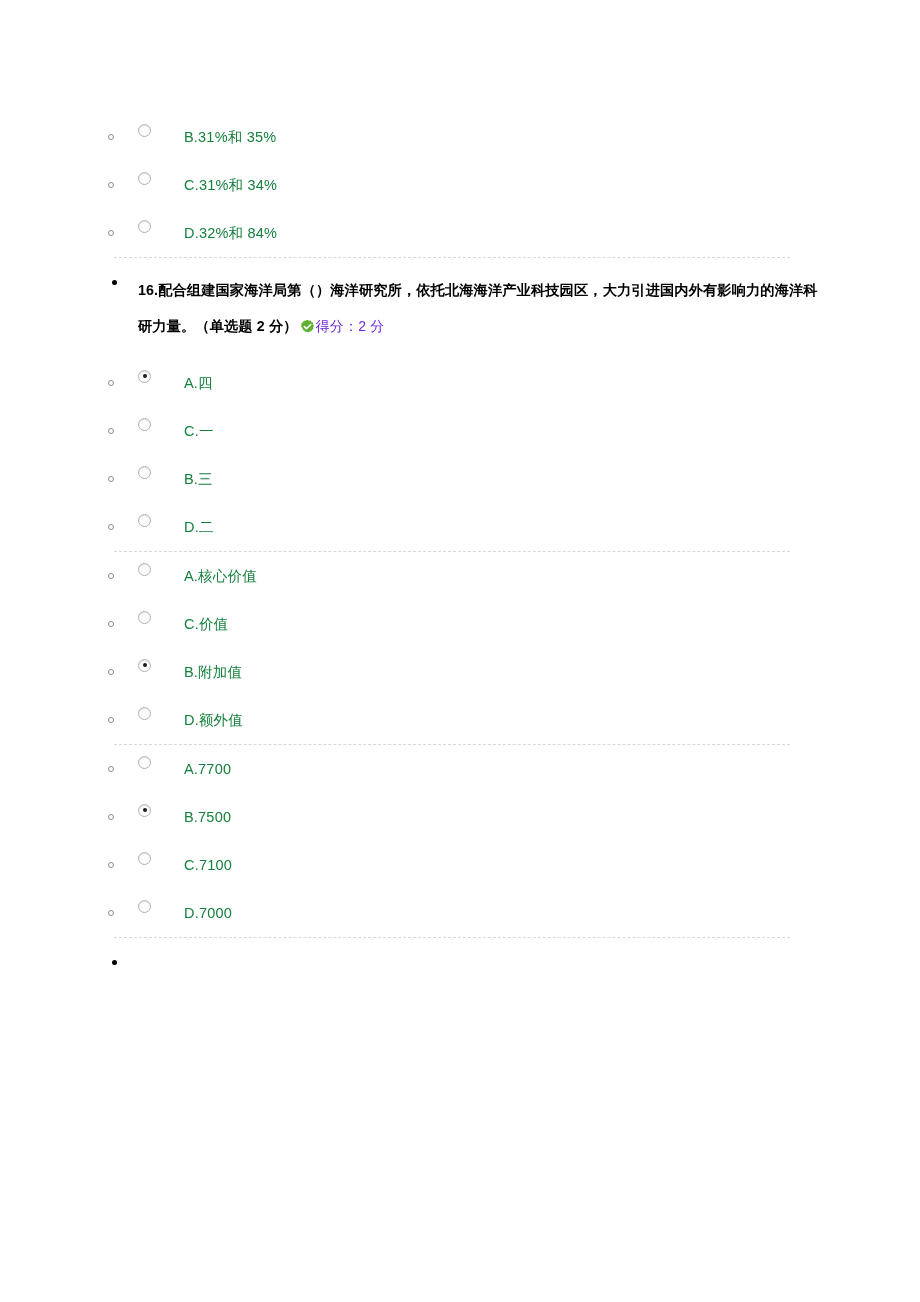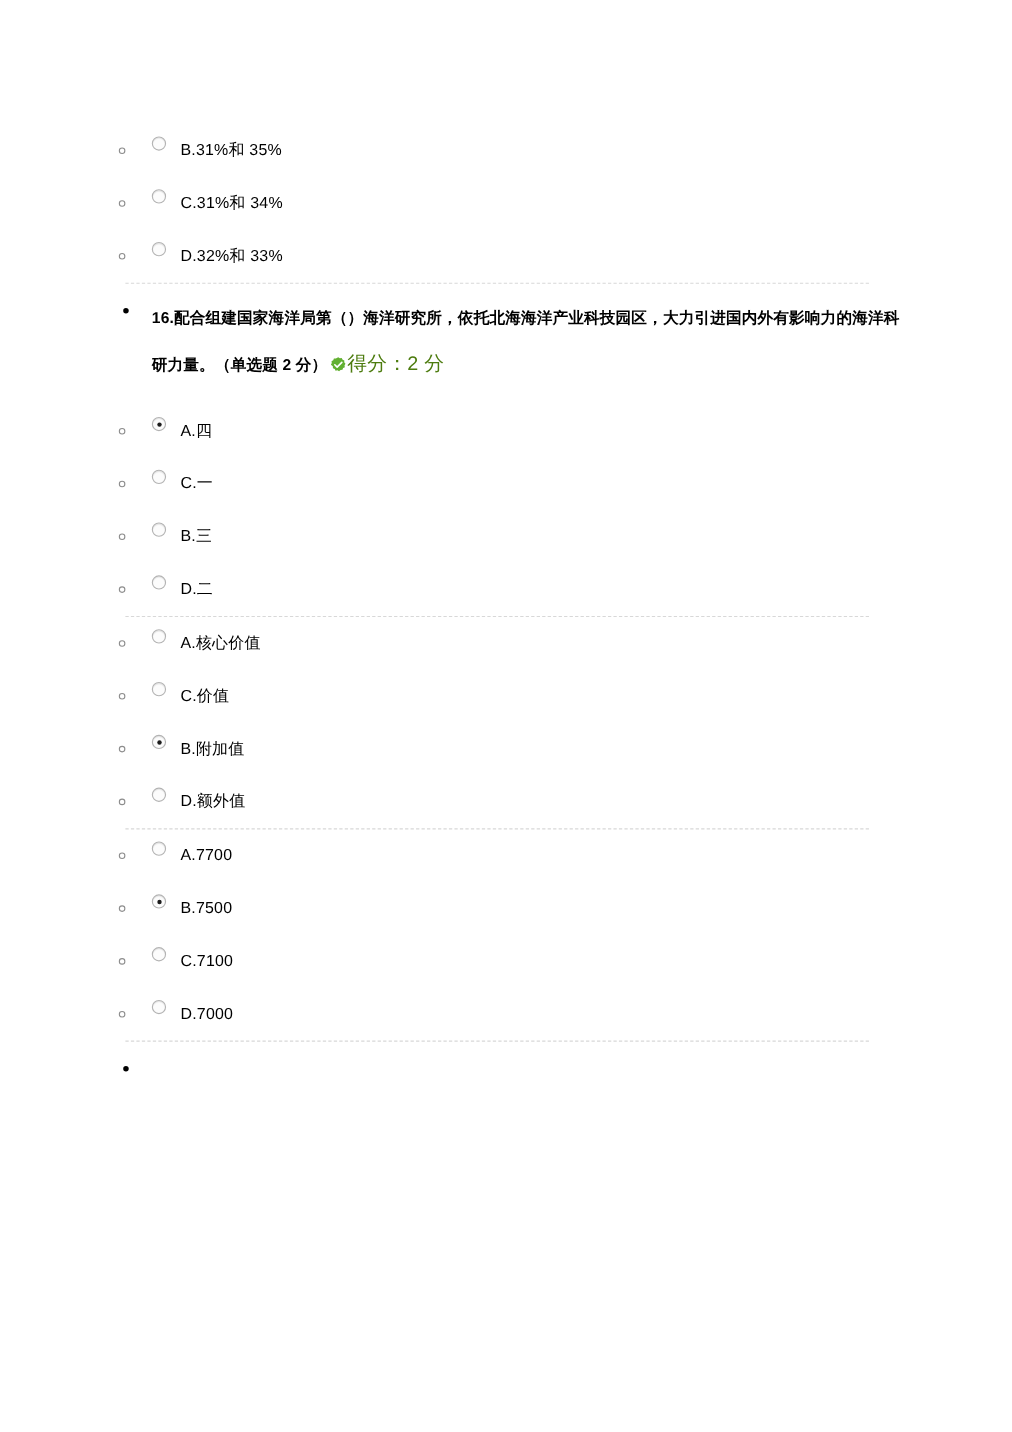--- a/index.html
+++ b/index.html
@@ -70,25 +70,25 @@
     top: 50%;
     width: 4px;
     height: 4px;
     margin-left: -2px;
     margin-top: -2px;
     border-radius: 50%;
     background: #1c1c1c;
   }
   .opt-label {
     position: absolute;
-    left: 64px;
+    left: 84px;
     top: 0;
     line-height: 48px;
     font-size: 14.5px;
-    color: #000000;
+    color: #15803d;
     letter-spacing: 0.2px;
     white-space: nowrap;
   }
 
   
   .question-row {
     position: relative;
     padding: 14px 0 14px 0;
   }
   .q-bullet {
@@ -119,23 +119,23 @@
   .badge {
     display: inline-block;
     position: relative;
     width: 15px;
     height: 15px;
     vertical-align: -3px;
     margin: 0 1px 0 2px;
   }
   .badge svg { display: block; }
   .score-text {
-    color: #4d7c0f;
+    color: #6d28d9;
     font-weight: normal;
-    font-size: 18px;
+    font-size: 14px;
     letter-spacing: 0.2px;
     margin-top: 21px;
   }
 
   
   .sep {
     height: 0;
     border-top: 1px dashed #d8d8d8;
     margin: 0 0 0 14px;
     width: 676px;
@@ -153,21 +153,21 @@
       <span class="opt-label">B.31%和 35%</span>
     </div>
     <div class="option-row">
       <span class="opt-bullet"></span>
       <span class="radio"></span>
       <span class="opt-label">C.31%和 34%</span>
     </div>
     <div class="option-row">
       <span class="opt-bullet"></span>
       <span class="radio"></span>
-      <span class="opt-label">D.32%和 33%</span>
+      <span class="opt-label">D.32%和 84%</span>
     </div>
 
     <div class="sep"></div>
 
     <div class="question-row">
       <span class="q-bullet"></span>
       <div class="q-text">
         <span class="q-body">16.配合组建国家海洋局第（）海洋研究所，依托北海海洋产业科技园区，大力引进国内外有影响力的海洋科研力量。（单选题 2 分）</span><span class="score-wrap"><span class="badge"><svg width="15" height="15" viewBox="0 0 24 24">
                 <path d="M12 1.3l2.3 1.5 2.7-.5 1.4 2.4 2.5 1.1-.2 2.8 1.8 2.1-1.4 2.4.5 2.7-2.5 1.2-1 2.6-2.8.2-2.1 1.8-2.4-1.3-2.7.4-1.2-2.5-2.6-1 -.2-2.8L1.3 12l1.3-2.4-.4-2.7 2.5-1.2 1-2.6 2.8-.2z" fill="#62b031"></path>
                 <path d="M7 12.2l3.4 3.4L17.2 8.8" fill="none" stroke="#ffffff" stroke-width="2.4" stroke-linecap="round" stroke-linejoin="round"></path>

